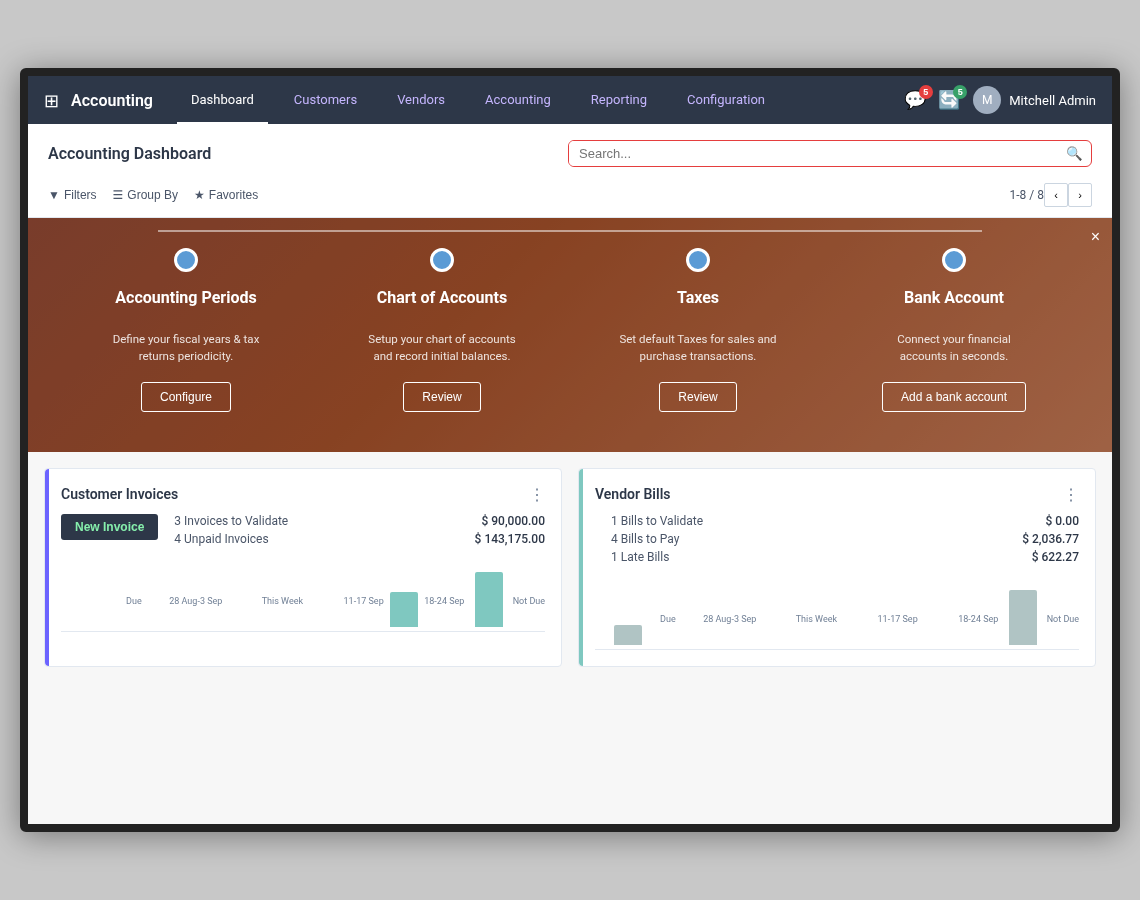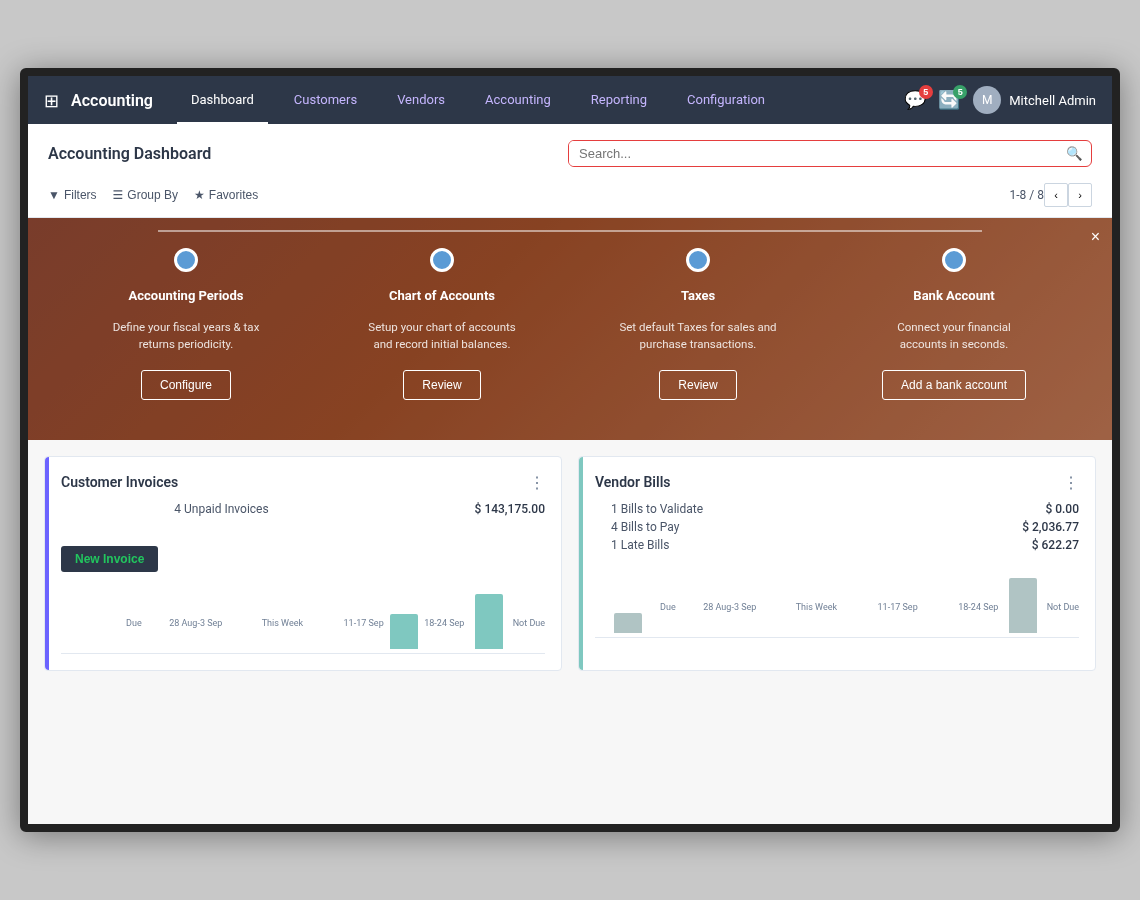--- a/index.html
+++ b/index.html
@@ -246,23 +246,23 @@
       width: 24px;
       height: 24px;
       border-radius: 50%;
       background: #5b9bd5;
       border: 3px solid #fff;
       margin-bottom: 16px;
       flex-shrink: 0;
     }
     .step-title {
       color: #fff;
-      font-size: 13px;
+      font-size: 16px;
       font-weight: 700;
-      margin-bottom: 16px;
+      margin-bottom: 24px;
       text-align: center;
     }
     .step-desc {
       color: rgba(255,255,255,0.85);
       font-size: 11.5px;
       text-align: center;
       line-height: 1.5;
       margin-bottom: 16px;
       max-width: 160px;
     }
@@ -324,22 +324,21 @@
     .action-btn {
       padding: 6px 14px;
       border-radius: 3px;
       font-size: 12px;
       font-weight: 600;
       cursor: pointer;
       border: none;
     }
     .btn-dark {
       background: #2d3748;
-      color: #22c55e;
-      margin-top: 44px;
+      color: #86efac;
     }
     .btn-teal {
       background: #4a9d8f;
       color: #fff;
     }
     .card-stats {
       margin-left: 16px;
       flex: 1;
     }
     .stat-row {
@@ -501,20 +500,24 @@
       <div class="card">
         <div class="card-left-border" style="background:#6c63ff;"></div>
         <div class="card-header">
           <span class="card-title">Customer Invoices</span>
           <button class="card-menu-btn">⋮</button>
         </div>
         <div class="card-actions">
           <button class="action-btn btn-dark">New Invoice</button>
           <div class="card-stats">
             <div class="stat-row">
+              <span>3 Invoices to Validate</span>
+              <span class="stat-amount">$ 90,000.00</span>
+            </div>
+            <div class="stat-row">
               <span>4 Unpaid Invoices</span>
               <span class="stat-amount">$ 143,175.00</span>
             </div>
           </div>
         </div>
         <div class="mini-chart" id="invoices-chart">
             <div class="chart-col">
               <div class="chart-bar-wrap"></div>
               <div class="chart-label">Due</div>
             </div>

